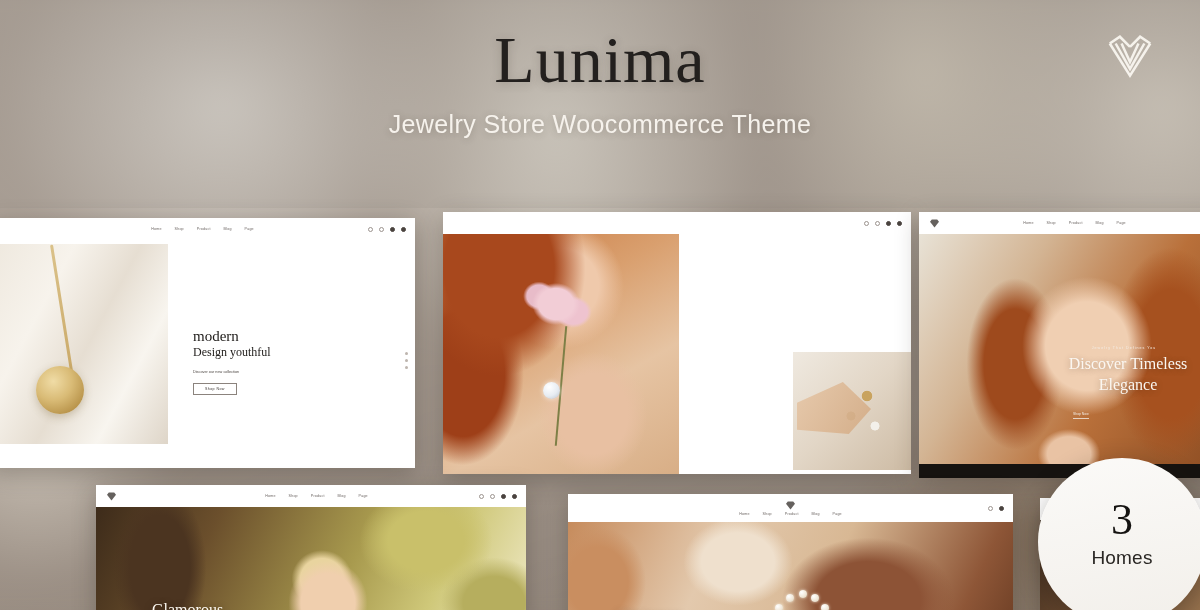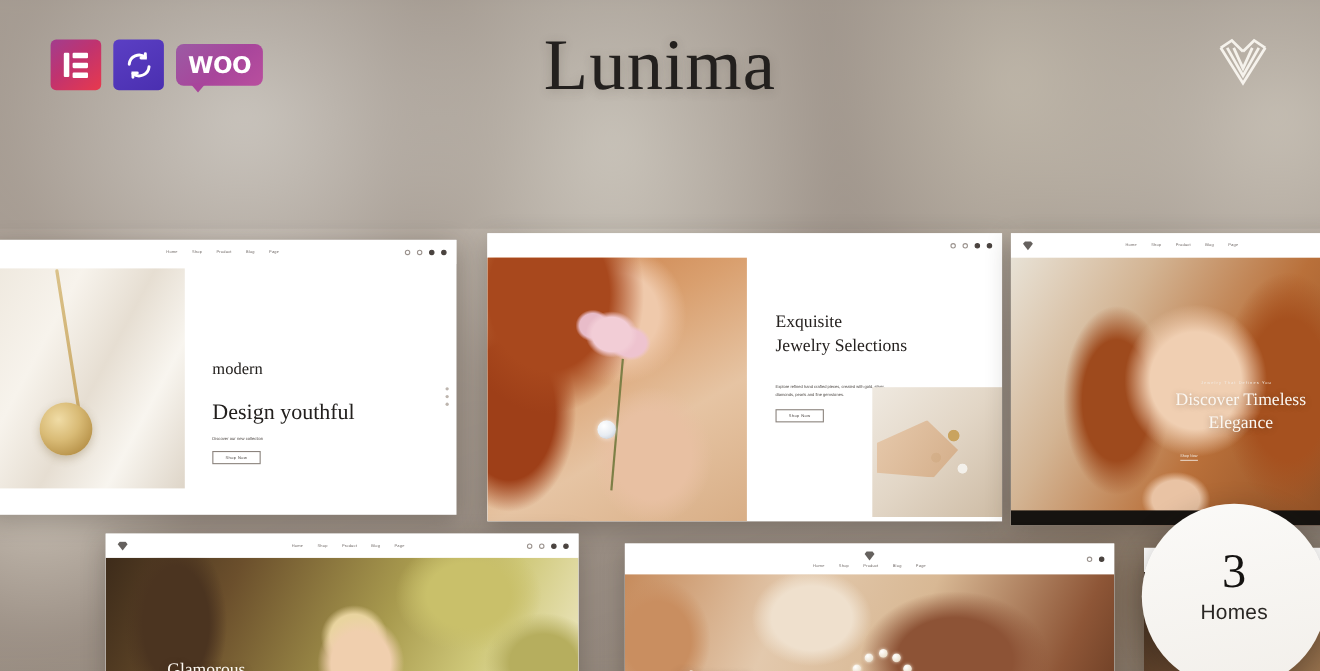--- a/index.html
+++ b/index.html
@@ -116,21 +116,21 @@
     transform:rotate(-9deg); border-radius:2px; opacity:.95;
   }
   #mock1 .pendant {
     position:absolute; left:38px; top:122px; width:48px; height:48px; border-radius:50%;
     background:radial-gradient(circle at 36% 32%, #f0dca6 0%, #d9bb76 42%, #b8934a 78%, #9a7736 100%);
     box-shadow:0 3px 8px rgba(120,95,45,.3);
   }
   #mock1 .m1-copy { position:absolute; left:203px; top:88px; width:200px; }
   .h-serif { font-family:Liberation Serif, serif; color:#23201e; }
   #mock1 .t1 { font-size:15px; line-height:1.15; }
-  #mock1 .t2 { font-size:20px; line-height:1.15; margin-top:19px; }
+  #mock1 .t2 { font-size:12px; line-height:1.15; margin-top:1px; }
   #mock1 .t3 { font-size:3.8px; color:#4d4743; margin-top:10px; filter:blur(.3px); }
   .mini-btn {
     margin-top:9px; display:inline-block; border:.7px solid #8b837d;
     padding:3px 11px; font-size:3.6px; color:#3b3532; letter-spacing:.4px; filter:blur(.2px);
   }
   #mock1 .dots { position:absolute; right:7px; top:112px; display:flex; flex-direction:column; gap:4px; }
   #mock1 .dots i { width:3px; height:3px; border-radius:50%; background:#bdb5ae; display:block; }
 
   
   #mock2 { left:443px; top:4px; width:468px; height:262px; display:flex; flex-direction:column; }
@@ -263,49 +263,23 @@
 <body>
 
 <div class="canvas">
 
   <div class="hero-bg"></div>
   <div class="hero-veil"></div>
   <div class="lower-veil"></div>
 
   <div class="hero">
 
-    <div class="badges">
-
-      <div class="badge badge-elementor">
-        <span class="glyph">
-          <span class="bar-v"></span>
-          <span class="bars-h">
-            <i></i>
-              <i></i>
-              <i></i>
-          </span>
-        </span>
-      </div>
-
-      <div class="badge badge-loop">
-        <svg viewBox="0 0 24 24" fill="none" stroke="#ffffff" stroke-width="2.4" stroke-linecap="round">
-          <path d="M4 11a8 8 0 0 1 13-5.6"></path>
-          <path d="M20 13a8 8 0 0 1-13 5.6"></path>
-          <path d="M17 2.5V6h-3.5"></path>
-          <path d="M7 21.5V18h3.5"></path>
-        </svg>
-      </div>
-
-      <div class="badge badge-woo">
-        <span>WOO</span>
-      </div>
-
-    </div>
 
     <div class="hero-title h-serif">Lunima</div>
+    <div class="hero-sub">Jewelry Store Woocommerce Theme</div>
 
     <div class="brand-mark">
       <svg viewBox="0 0 64 64" fill="none" stroke="#fbf8f2" stroke-width="3" stroke-linejoin="miter" stroke-linecap="butt">
         <path d="M8 16 L32 54 L56 16"></path>
         <path d="M15 16 L32 46 L49 16"></path>
         <path d="M22 16 L32 38 L42 16"></path>
         <path d="M8 16 L20 8 L32 20"></path>
         <path d="M56 16 L44 8 L32 20"></path>
       </svg>
     </div>
@@ -355,28 +329,20 @@
           <i></i>
           <i></i>
           <i class="solid"></i>
           <i class="solid"></i>
         </div>
       </div>
       <div class="mock-body">
         <div class="m2-photo">
           <div class="stem"></div>
           <div class="ring"></div>
-        </div>
-        <div class="m2-copy">
-          <div class="t1 h-serif">Exquisite</div>
-          <div class="t2 h-serif">Jewelry Selections</div>
-          <div class="body3">
-            <p>Explore refined hand crafted pieces, created with gold, silver, diamonds, pearls and fine gemstones.</p>
-            <div class="mini-btn">Shop Now</div>
-          </div>
         </div>
         <div class="m2-prod">
           <div class="hand"></div>
         </div>
       </div>
     </div>
 
     <div class="mock" id="mock3">
       <div class="browser-bar">
         <span class="bbar-logo">

